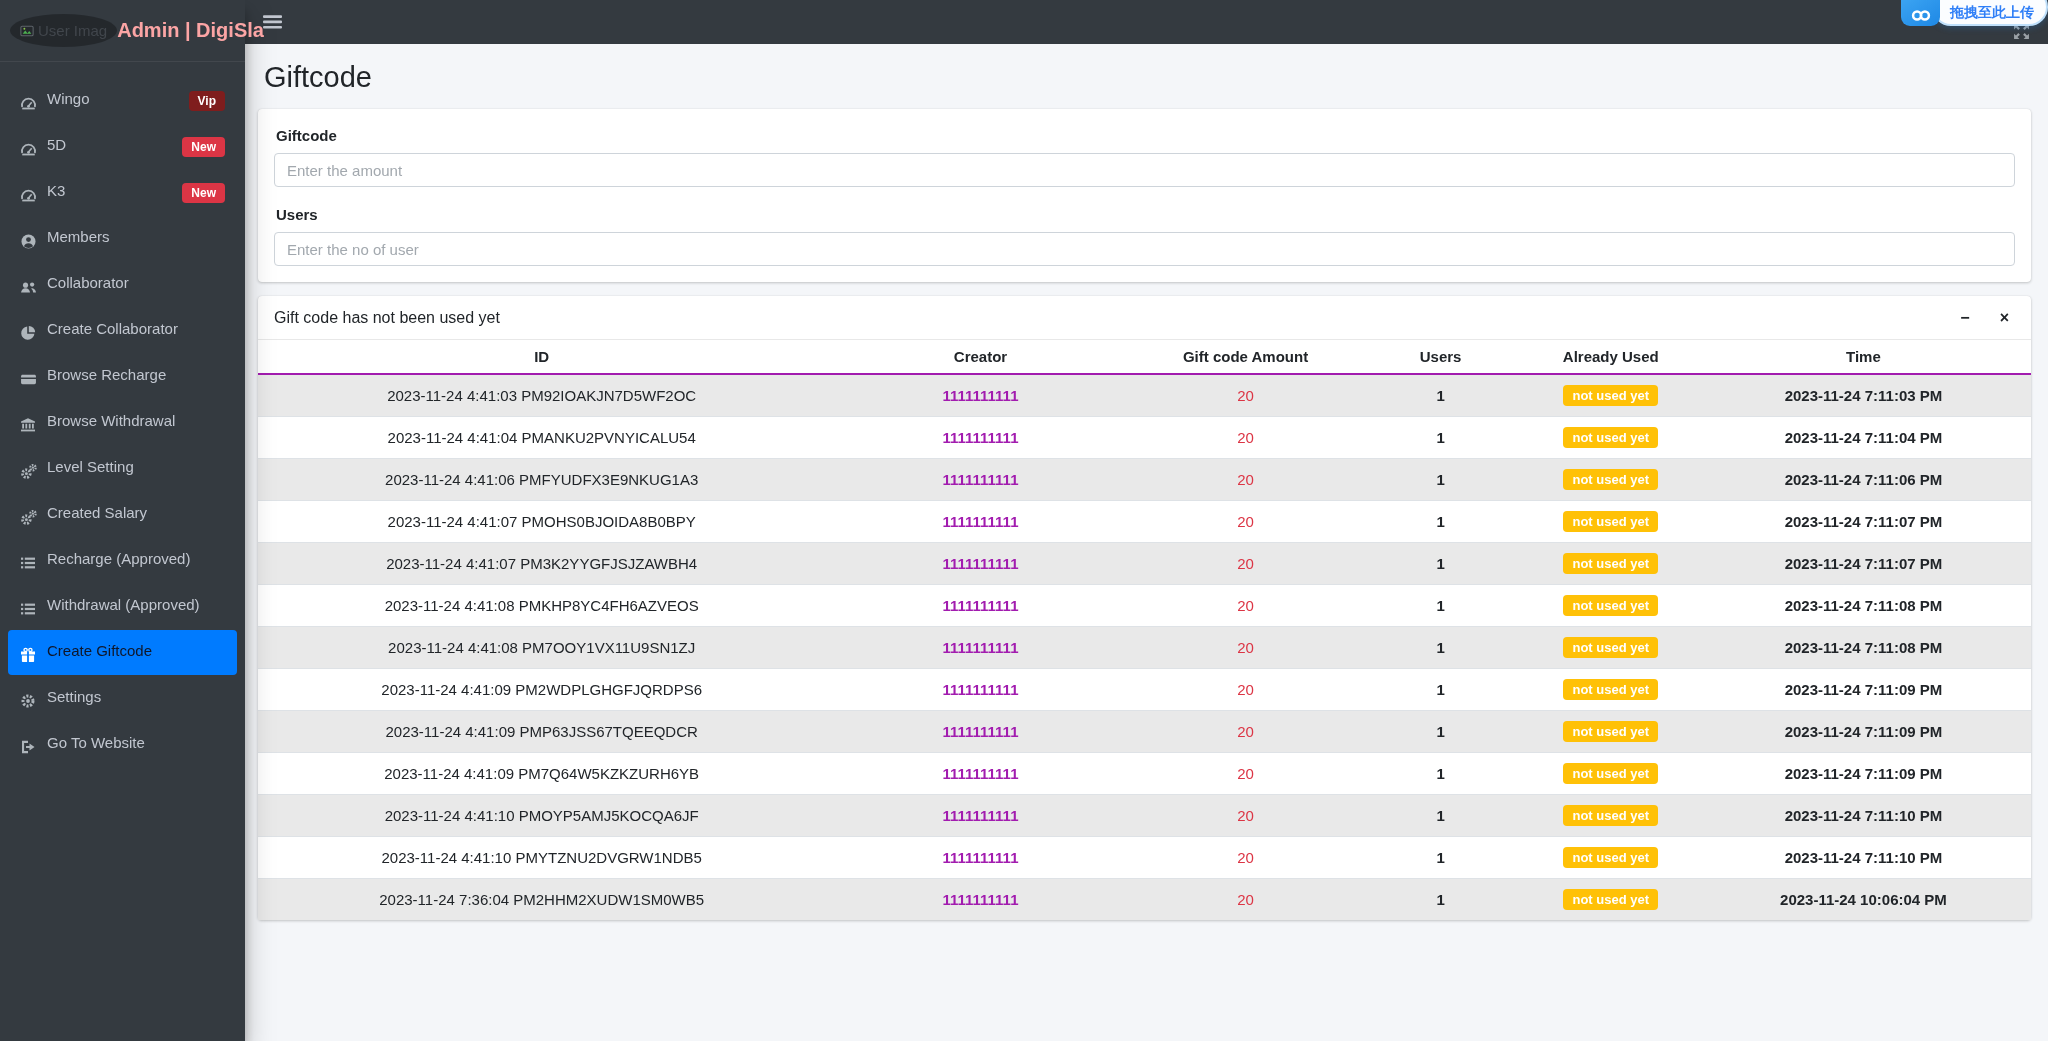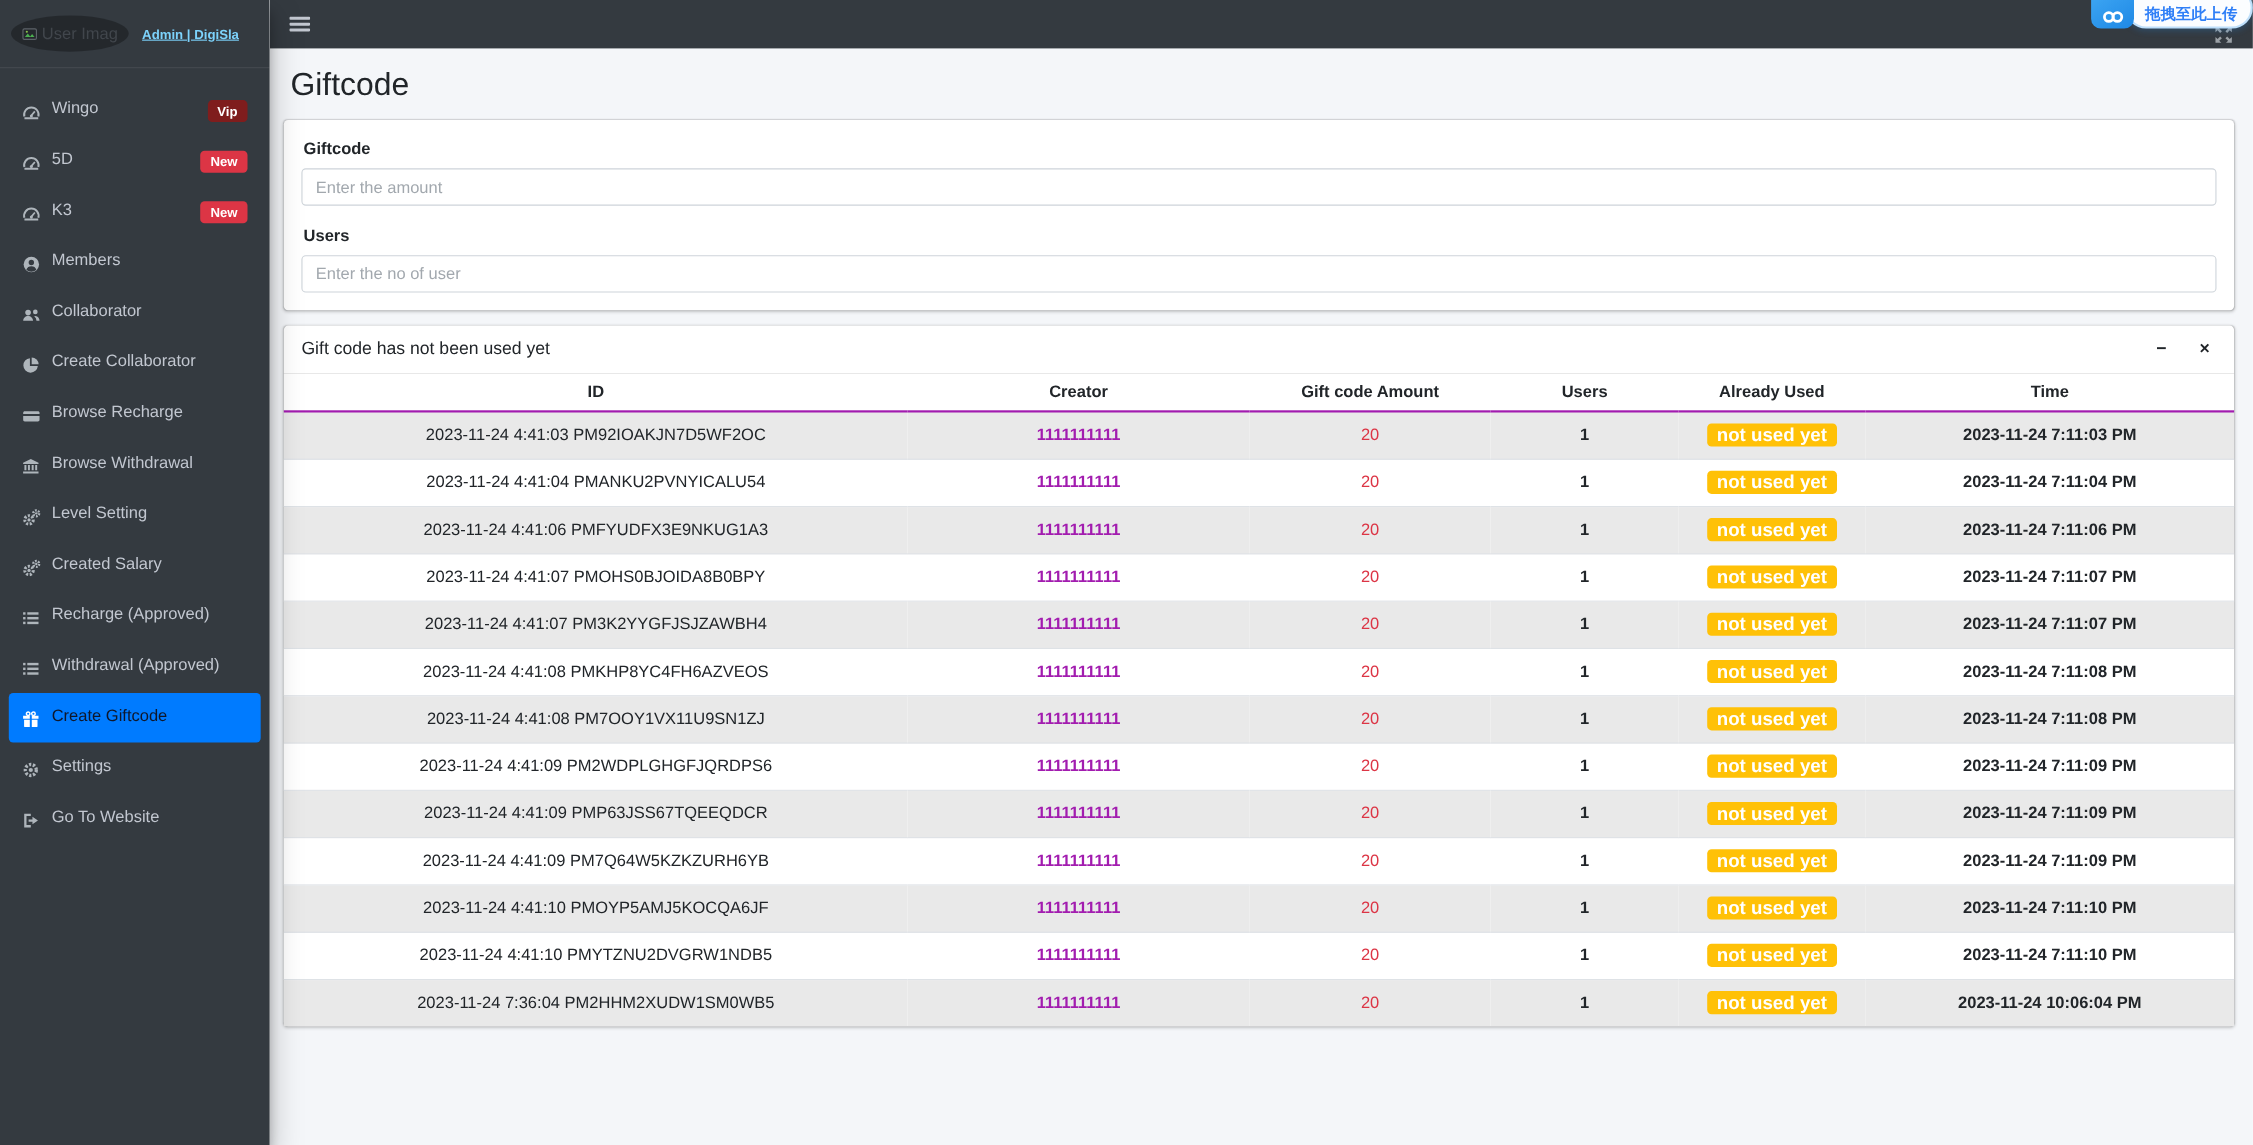--- a/index.html
+++ b/index.html
@@ -10,32 +10,32 @@
     background:#f4f6f9; color:#212529; position:relative;
   }
 
   
   .sidebar {
     position:fixed; left:0; top:0; width:245px; height:1041px;
     background:#343a40; z-index:30;
     box-shadow:0 14px 28px rgba(0,0,0,.25), 0 10px 10px rgba(0,0,0,.22);
   }
   .brand {
-    height:62px; display:flex; align-items:center; gap:12px;
+    height:62px; display:flex; align-items:center; gap:0;
     padding:0 10px; border-bottom:1px solid rgba(255,255,255,.07);
   }
   .user-ellipse {
     background:rgba(0,0,0,.30); border-radius:50%;
     padding:8px 10px; display:flex; align-items:center; gap:4px;
     color:#41464c; font-size:15px; white-space:nowrap; overflow:hidden;
     max-width:118px; flex:0 0 auto;
   }
   .brand-link {
-    color:#7dd3fc; font-size:12px; font-weight:600;
-    text-decoration:underline; white-space:nowrap; cursor:pointer;
+    color:#fca5a5; font-size:20px; font-weight:600;
+    white-space:nowrap; cursor:pointer;
   }
   .nav { padding:16px 8px 0 8px; }
   .nav-item {
     display:block; position:relative; padding:10px 8px; margin-bottom:1px;
     color:#c2c7d0; font-size:15px; line-height:22px;
     border-radius:4px; cursor:pointer;
   }
   .nav-item .icon {
     display:inline-block; width:24px; margin-right:7px;
     text-align:center; vertical-align:-3px; color:#aeb5bb;
@@ -120,21 +120,21 @@
   .gift-table tbody td { text-align:center; padding:10px 8px; line-height:20px; }
   .gift-table tbody tr:nth-child(odd) { background:#e9e9e9; }
   .gift-table tbody tr:nth-child(even) { background:#fff; }
   .gift-table tbody tr + tr td { border-top:1px solid #dee2e6; }
   .c-creator a { color:#a21caf; font-weight:700; cursor:pointer; text-decoration:none; }
   .c-amount { color:#dc3545; font-weight:400; }
   .c-users  { font-weight:700; }
   .c-time   { font-weight:700; }
   .status-badge {
     display:inline-block; background:#ffc107; color:#fff;
-    font-size:17px; font-weight:700; padding:4px 9px; border-radius:4px;
+    font-size:13px; font-weight:700; padding:4px 9px; border-radius:4px;
     line-height:13px;
   }
 </style>
 </head>
 <body>
 
 <aside class="sidebar">
   <div class="brand">
     <span class="user-ellipse">
       <span style="display:inline-flex;">

